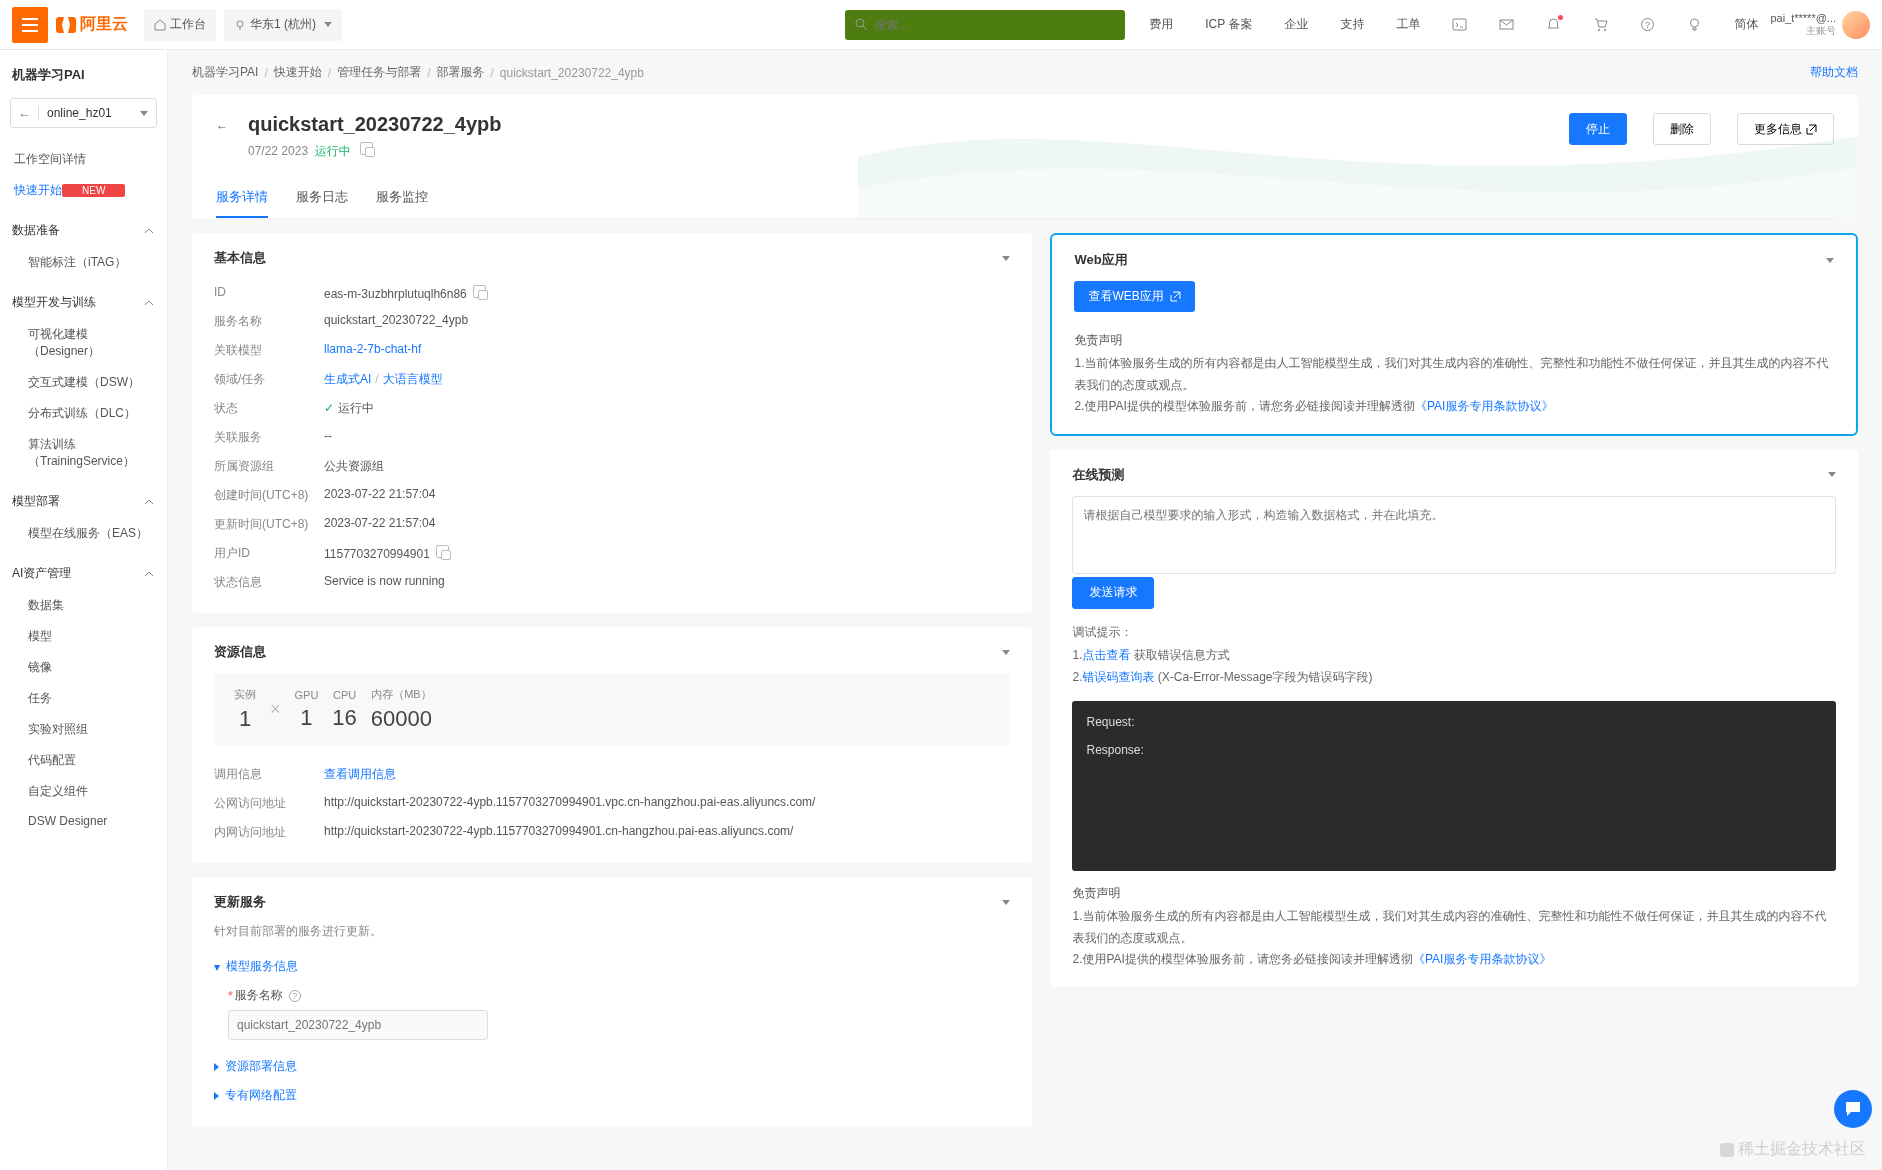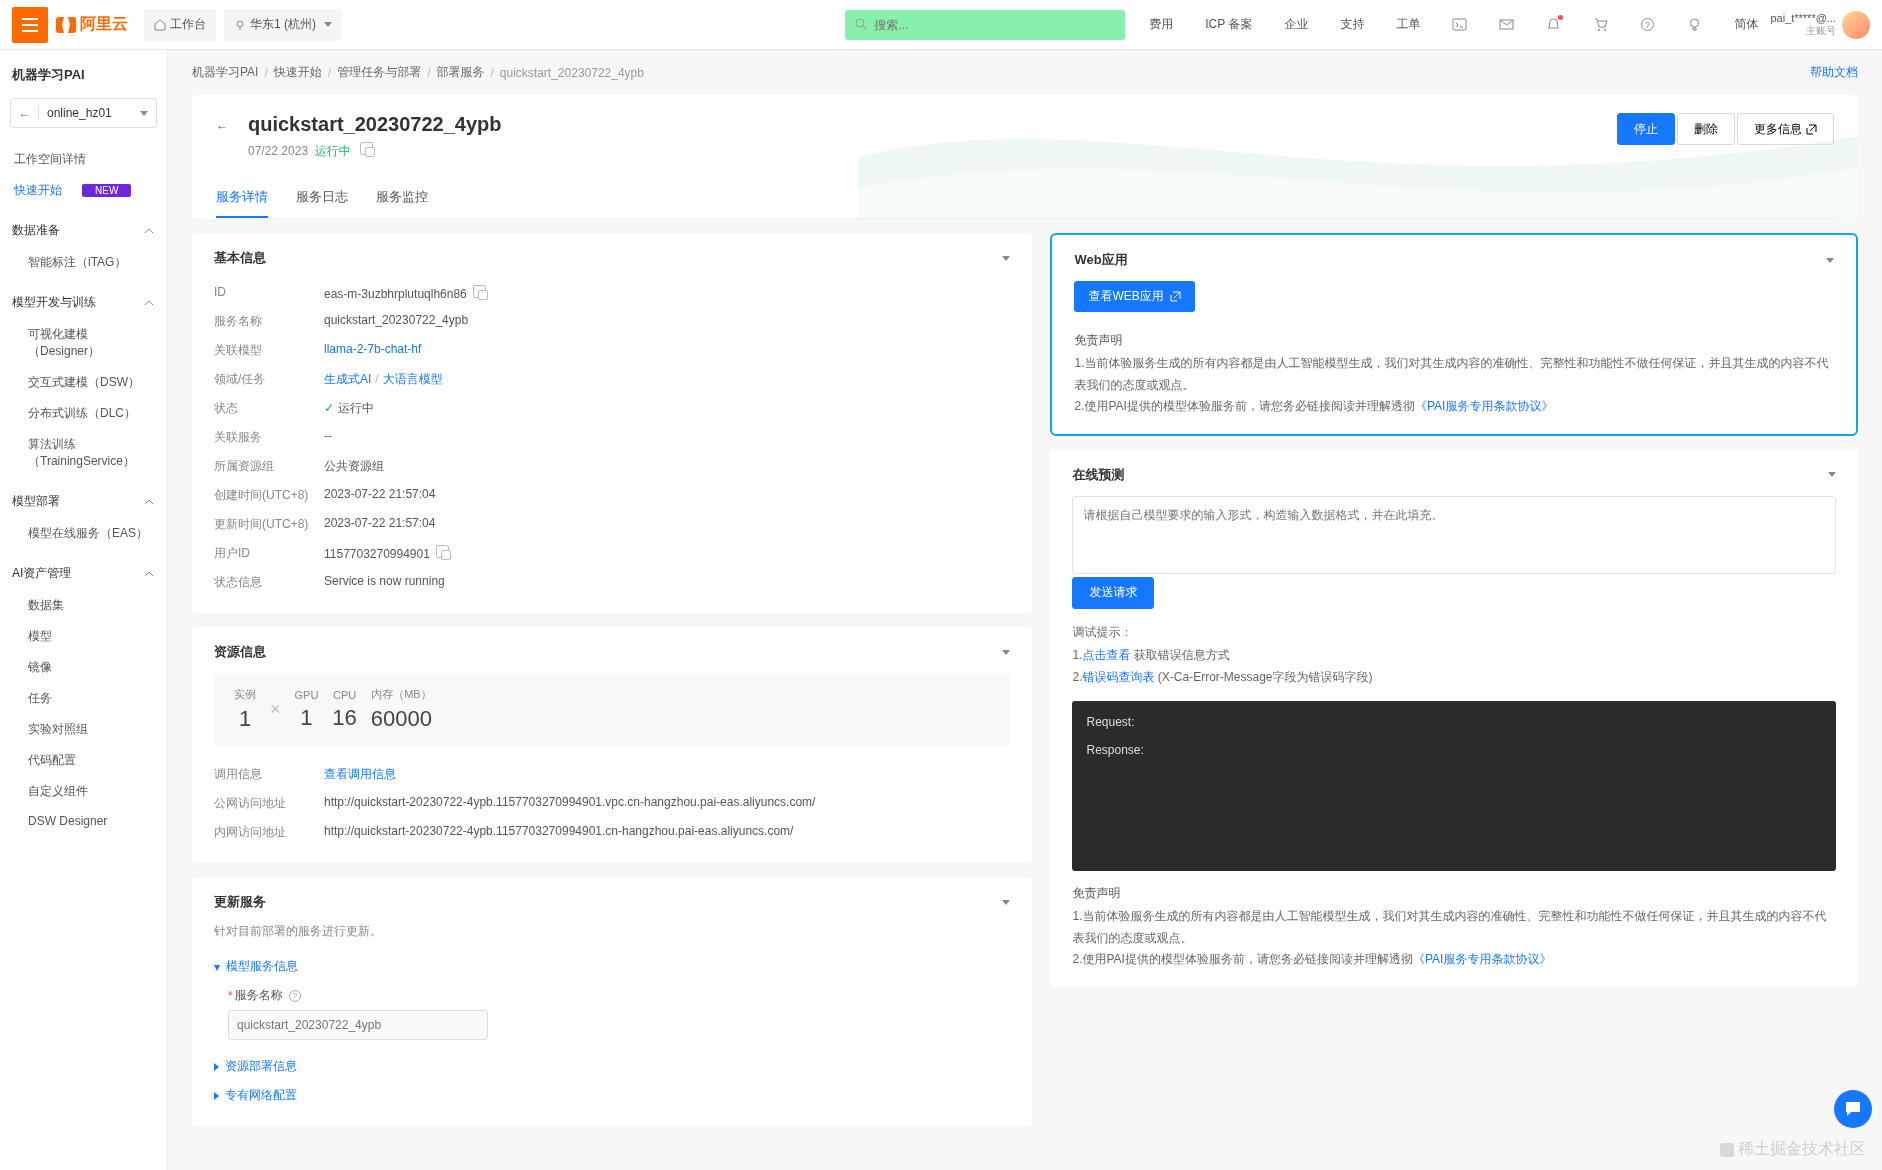--- a/index.html
+++ b/index.html
@@ -3,52 +3,52 @@
 <meta charset="utf-8">
 <style>
 *{box-sizing:border-box;margin:0;padding:0;font-family:-apple-system,BlinkMacSystemFont,"Segoe UI","PingFang SC","Microsoft YaHei",sans-serif}
 body{background:#f7f7f7;color:#333;font-size:12px}
 .top-bar{display:flex;align-items:center;height:50px;background:#fff;border-bottom:1px solid #e8e8e8;padding:7px 12px}
 .burger{width:36px;height:36px;background:#ff6a00;display:flex;align-items:center;justify-content:center;color:#fff;border-radius:2px;margin-right:8px}
 .logo{display:flex;align-items:center;color:#ff6a00;font-weight:bold;font-size:16px;margin-right:16px}
 .logo svg{margin-right:4px}
 .top-btn{display:flex;align-items:center;height:32px;padding:0 10px;background:#f5f5f5;border-radius:3px;margin-right:8px;color:#555;font-size:12px}
 .top-btn svg{margin-right:4px}
-.search-box{flex:0 0 280px;margin-left:auto;margin-right:24px;height:30px;background:#86efac;border-radius:3px;display:flex;align-items:center;padding:0 10px;color:#999}
+.search-box{flex:0 0 280px;margin-left:auto;margin-right:24px;height:30px;background:#4d7c0f;border-radius:3px;display:flex;align-items:center;padding:0 10px;color:#999}
 .search-box input{border:none;background:transparent;outline:none;flex:1;margin-left:6px;font-size:12px}
 .top-links{display:flex;align-items:center;gap:32px;color:#555;font-size:12px}
 .top-links .icn{color:#888;display:flex}
 .user-chip{display:flex;align-items:center;gap:6px;font-size:11px;color:#555;margin-left:12px}
 .avatar{width:28px;height:28px;border-radius:50%;background:linear-gradient(135deg,#ffd89b,#ff8a65)}
 .layout{display:flex}
 .sidebar{width:168px;background:#fff;border-right:1px solid #eee;padding:12px 10px;min-height:calc(100vh - 50px)}
 .sb-title{font-size:13px;font-weight:600;margin-bottom:10px;padding:4px 2px}
 .sb-select{display:flex;align-items:center;border:1px solid #ddd;border-radius:3px;margin-bottom:16px;height:30px}
 .sb-select .back{width:28px;text-align:center;border-right:1px solid #ddd;color:#666}
 .sb-select .val{flex:1;padding:0 8px;font-size:12px}
 .sb-link{display:block;padding:7px 4px;font-size:12px;color:#555}
 .sb-link.sm{padding-left:18px}
 .sb-link.active{color:#1677ff}
-.sb-badge{background:#6d28d9;color:#fff;font-size:10px;padding:1px 13px;border-radius:2px;margin-left:20px}
+.sb-badge{background:#ef4444;color:#fff;font-size:10px;padding:1px 20px;border-radius:2px;margin-left:0}
 .sb-group{display:flex;justify-content:space-between;align-items:center;padding:8px 2px;font-size:12px;color:#333;margin-top:8px}
 .chev{width:12px;height:12px}
 .main{flex:1;padding:0 24px 40px}
 .breadcrumb{display:flex;align-items:center;gap:6px;padding:14px 0;font-size:12px;color:#666}
 .breadcrumb .sep{color:#bbb}
 .breadcrumb .cur{color:#999}
 .help-link{margin-left:auto;color:#1677ff}
 .hero{position:relative;background:#fff;border-radius:4px;padding:18px 24px 0;overflow:hidden;margin-bottom:0}
 .hero-wave{position:absolute;right:0;top:0;width:60%;height:100%;opacity:.35;pointer-events:none}
 .hero-head{display:flex;align-items:flex-start}
 .page-title{display:flex;align-items:center;gap:10px}
 .page-title h1{font-size:20px;font-weight:600}
 .back-arrow{width:22px;height:22px;display:flex;align-items:center;color:#555}
 .meta-row{margin:6px 0 0 32px;font-size:12px;color:#888}
 .status-run{color:#17b36a}
-.hero-actions{margin-left:auto;display:flex;gap:2px}
+.hero-actions{margin-left:auto;display:flex;gap:26px}
 .btn{display:inline-flex;align-items:center;height:32px;padding:0 16px;border:1px solid #d9d9d9;background:#fff;border-radius:3px;font-size:12px;cursor:pointer;gap:4px}
 .btn.primary{background:#1677ff;border-color:#1677ff;color:#fff}
 .tabs{display:flex;gap:28px;margin-top:18px;border-bottom:1px solid #eee}
 .tab{padding:10px 0;font-size:13px;color:#555;border-bottom:2px solid transparent}
 .tab.active{color:#1677ff;border-bottom-color:#1677ff}
 .content{display:flex;gap:18px;margin-top:14px;align-items:flex-start}
 .col{display:flex;flex-direction:column;gap:14px;flex:1}
 .card{background:#fff;border-radius:4px;padding:16px 22px}
 .card-head{display:flex;justify-content:space-between;align-items:center;margin-bottom:12px}
 .card-head h3{font-size:13px;font-weight:600}

